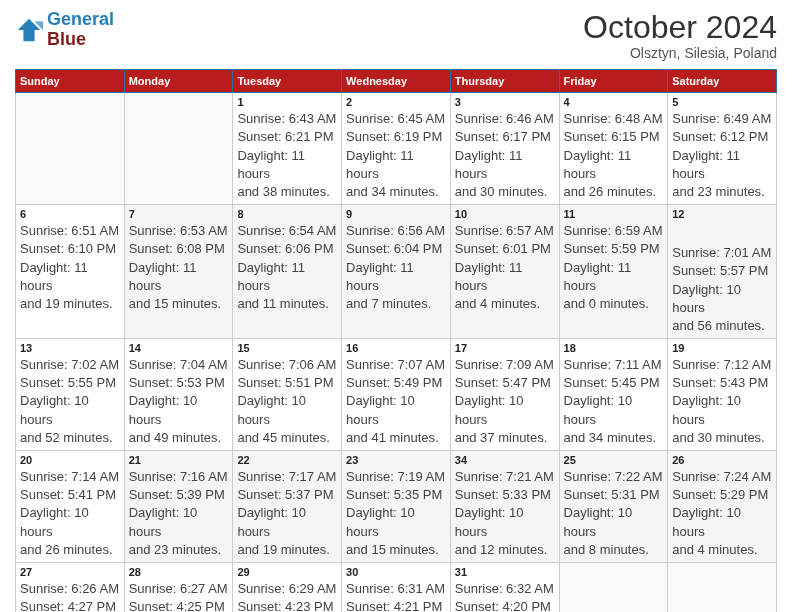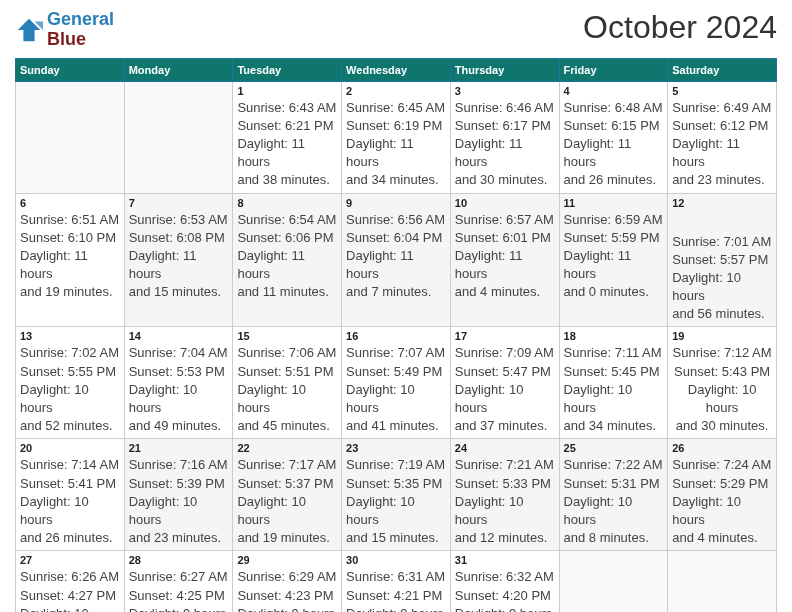--- a/index.html
+++ b/index.html
@@ -52,21 +52,21 @@
     .sub-title {
       font-size: 14px;
       color: #555;
     }
     .calendar-table {
       width: 100%;
       border-collapse: collapse;
       border: 1px solid #ccc;
     }
     .calendar-table th {
-      background: #0f766e;
+      background: #b91c1c;
       color: #fff;
       font-size: 11px;
       font-weight: bold;
       padding: 5px 4px;
       text-align: left;
       border: 1px solid #2070a0;
     }
     .calendar-table td {
       vertical-align: top;
       border: 1px solid #ccc;
@@ -111,20 +111,21 @@
         <polygon points="20,4 36,20 28,20 28,36 12,36 12,20 4,20" fill="#2980b9"></polygon>
         <polygon points="28,8 40,8 40,20" fill="#2980b9" opacity="0.7"></polygon>
       </svg>
       <div class="logo-text">
         <div><span>General</span></div>
         <div><span style="color:#7f1d1d">Blue</span></div>
       </div>
     </div>
     <div class="title-block">
       <div class="main-title">October 2024</div>
+      <div class="sub-title">Olsztyn, Silesia, Poland</div>
     </div>
   </div>
 
   <table class="calendar-table">
     <thead>
       <tr>
       <th>Sunday</th>
           <th>Monday</th>
           <th>Tuesday</th>
           <th>Wednesday</th>
@@ -262,21 +263,21 @@
           </td>
           <td>
             <span class="day-num">18</span>
             <div class="day-info" style="white-space: pre-line;">Sunrise: 7:11 AM
 Sunset: 5:45 PM
 Daylight: 10 hours
 and 34 minutes.</div>
           </td>
           <td>
             <span class="day-num">19</span>
-            <div class="day-info" style="white-space: pre-line; text-align: center;">Sunrise: 7:12 AM
+            <div class="day-info" style="white-space: pre-line;">Sunrise: 7:12 AM
 Sunset: 5:43 PM
 Daylight: 10 hours
 and 30 minutes.</div>
           </td>
         </tr>
         <tr class="row-even">
           <td>
             <span class="day-num">20</span>
             <div class="day-info" style="white-space: pre-line;">Sunrise: 7:14 AM
 Sunset: 5:41 PM
@@ -298,21 +299,21 @@
 and 19 minutes.</div>
           </td>
           <td>
             <span class="day-num">23</span>
             <div class="day-info" style="white-space: pre-line;">Sunrise: 7:19 AM
 Sunset: 5:35 PM
 Daylight: 10 hours
 and 15 minutes.</div>
           </td>
           <td>
-            <span class="day-num">24</span>
+            <span class="day-num">34</span>
             <div class="day-info" style="white-space: pre-line;">Sunrise: 7:21 AM
 Sunset: 5:33 PM
 Daylight: 10 hours
 and 12 minutes.</div>
           </td>
           <td>
             <span class="day-num">25</span>
             <div class="day-info" style="white-space: pre-line;">Sunrise: 7:22 AM
 Sunset: 5:31 PM
 Daylight: 10 hours

